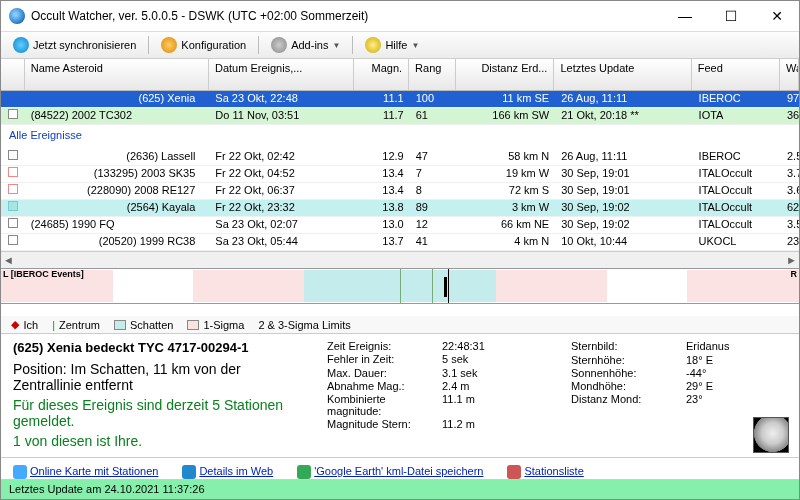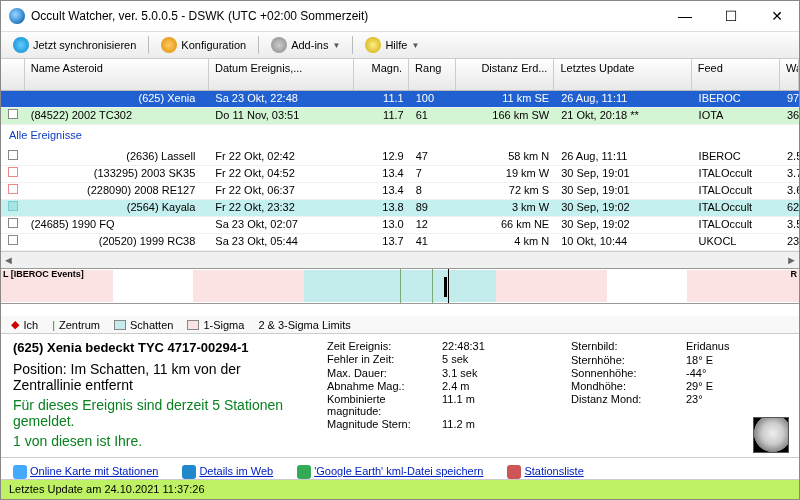--- a/index.html
+++ b/index.html
@@ -60,21 +60,21 @@
 .det-title{font-size:13px;font-weight:bold;margin-bottom:6px}
 .det-line{margin-bottom:4px;font-size:14px}
 .det-green{color:#0a8020}
 .det-row{display:flex;margin-bottom:1px}
 .det-lbl{width:115px;text-align:left;padding-right:6px}
 .det-val{font-weight:normal}
 .moon{position:absolute;right:10px;bottom:4px;width:36px;height:36px;background:radial-gradient(circle at 55% 45%,#eee 0%,#ccc 40%,#888 70%,#000 72%);border:1px solid #555}
 .links{height:22px;border-top:1px solid #ccc;display:flex;align-items:flex-end;gap:24px;padding:0 12px}
 .links a{color:#0020c0;text-decoration:underline;font-size:11px}
 .lk-ico{width:14px;height:14px;display:inline-block;vertical-align:middle;margin-right:3px;border-radius:3px}
-.status{height:20px;background:#bef264;border-top:1px solid #ccc;padding:3px 8px;font-size:11px}
+.status{height:20px;background:#86efac;border-top:1px solid #ccc;padding:3px 8px;font-size:11px}
 </style>
 </head>
 <body>
 
 <div class="titlebar">
   <div class="titlebar-icon"></div>
   <div class="titlebar-title">Occult Watcher, ver. 5.0.0.5 - DSWK (UTC +02:00 Sommerzeit)</div>
   <div class="titlebar-btns">
     <div class="titlebar-btn">—</div>
     <div class="titlebar-btn">☐</div>

